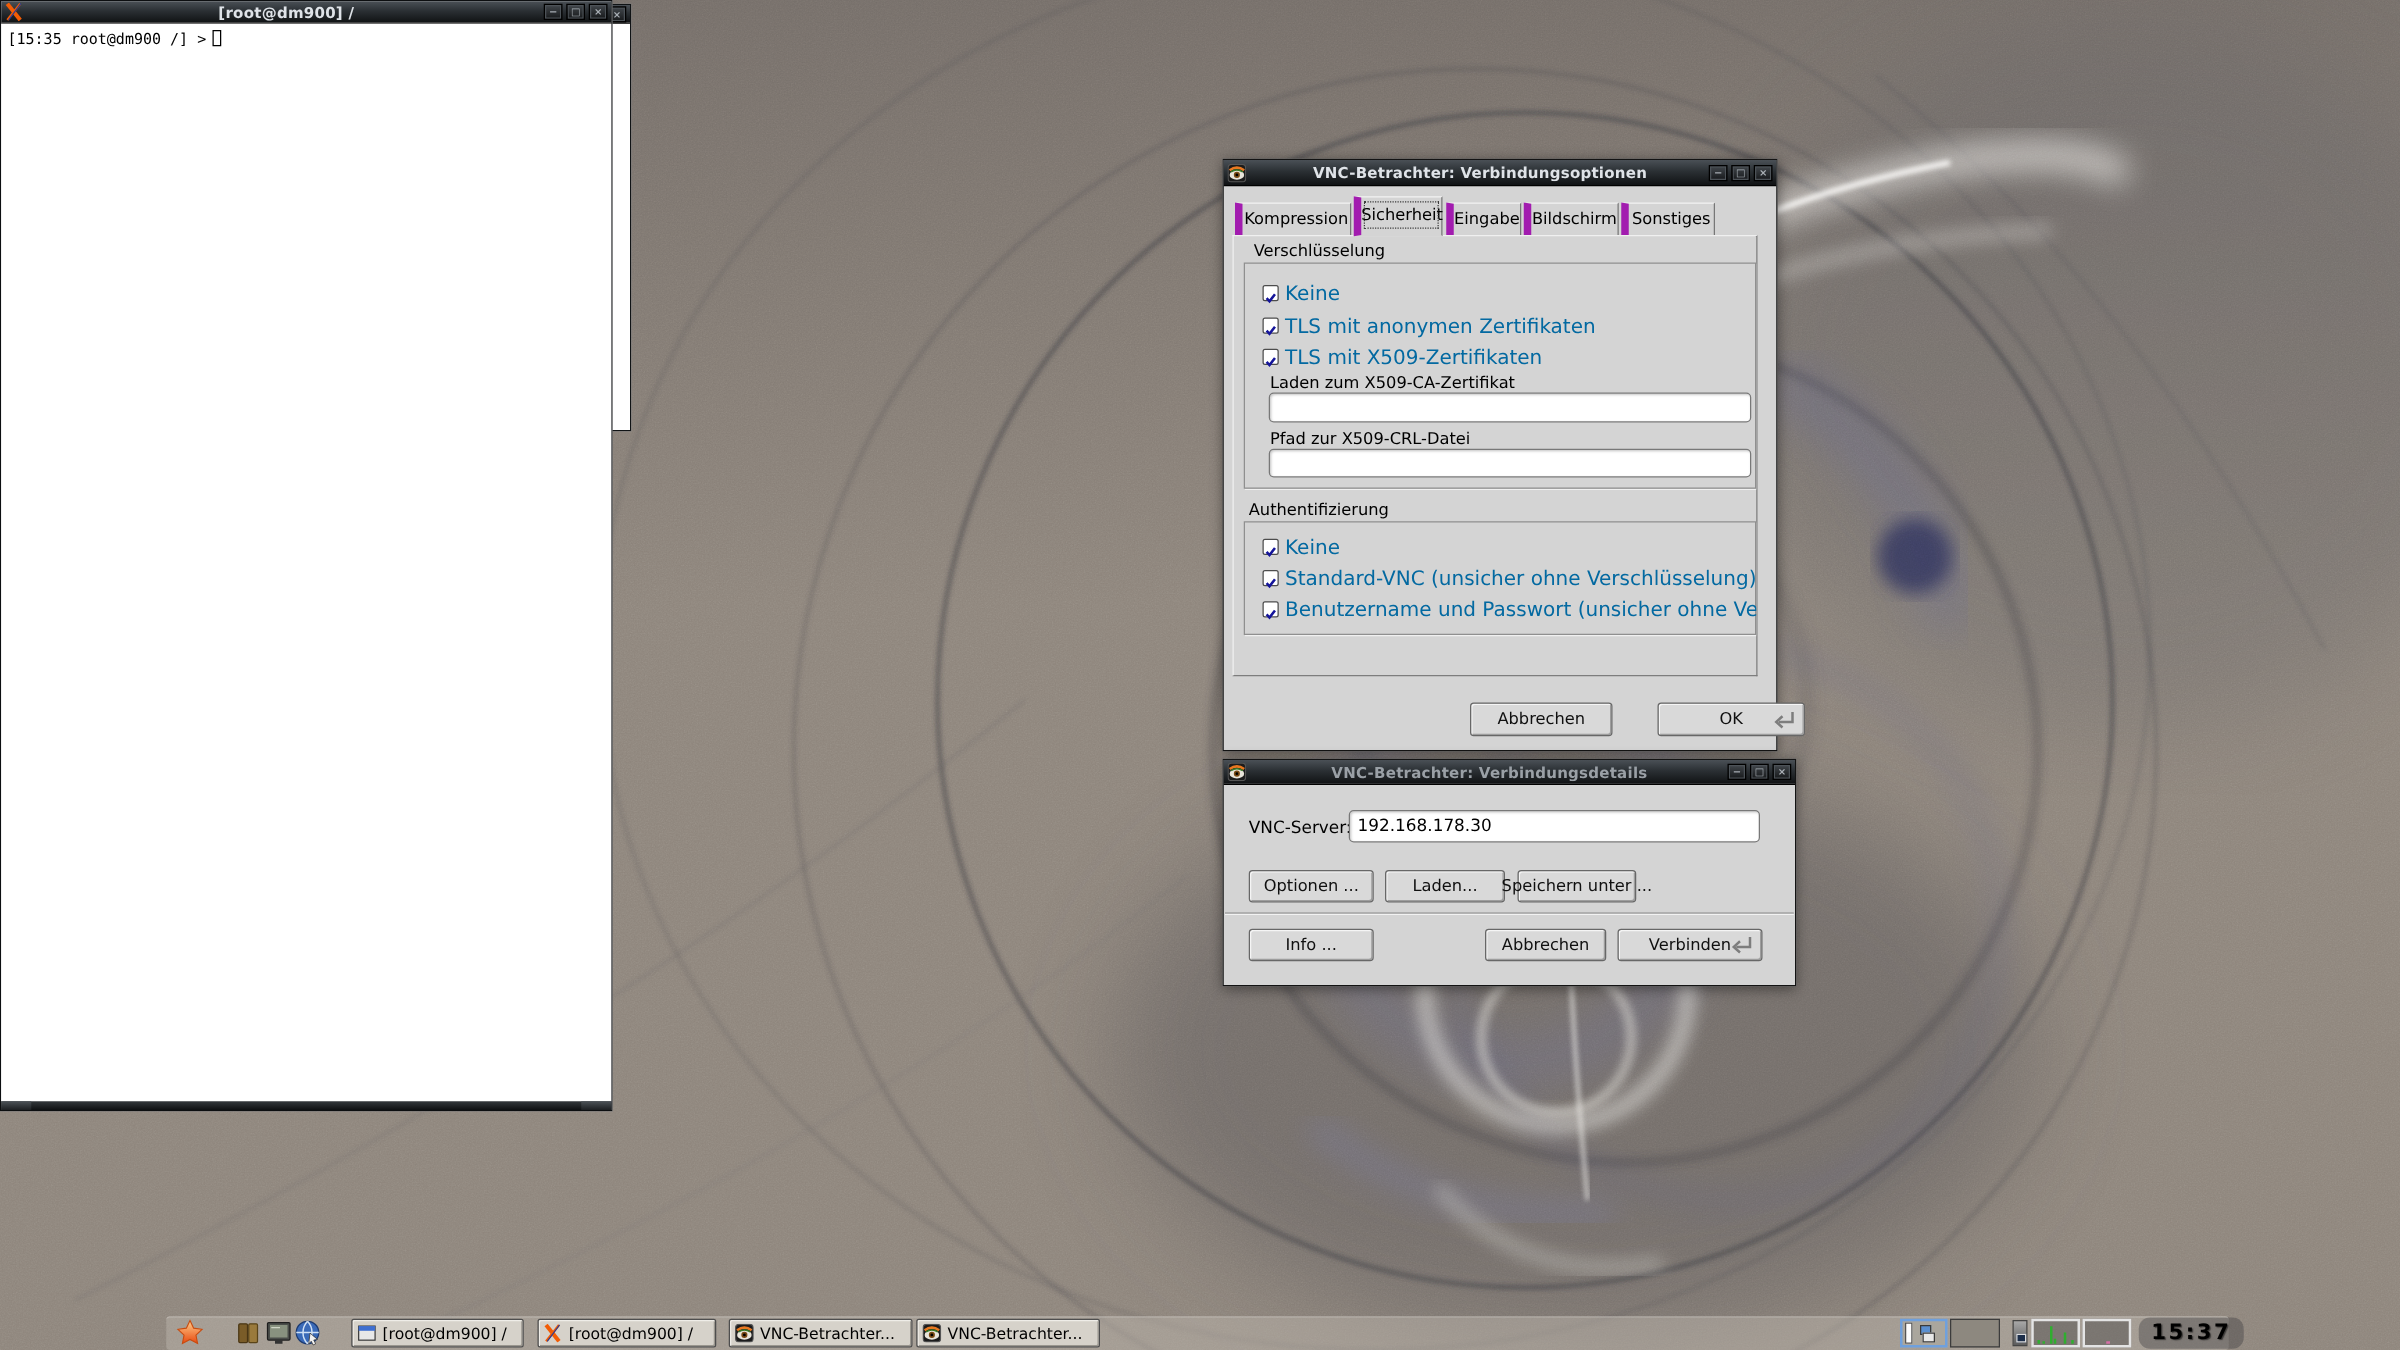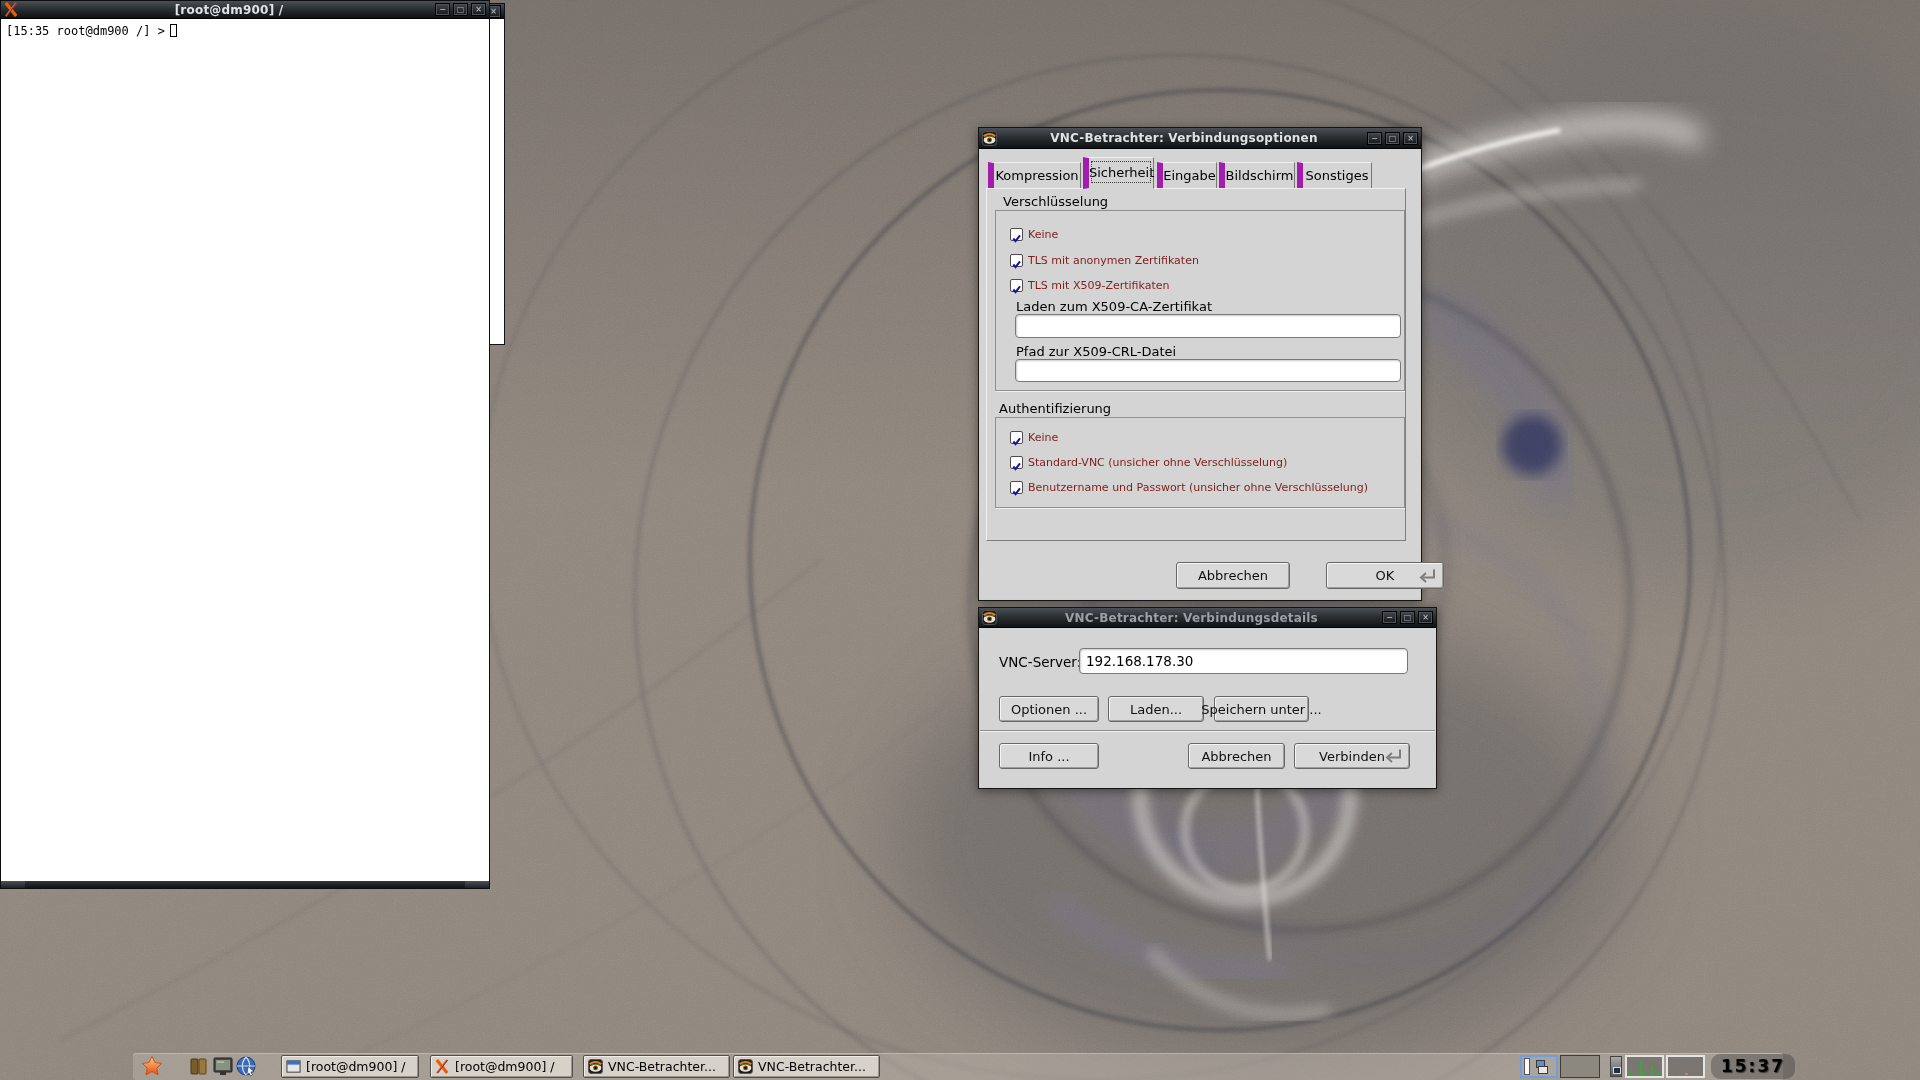--- a/index.html
+++ b/index.html
@@ -24,21 +24,21 @@
   
   .btn { position:absolute; background:#d9d9d9; border:1px solid #676767; border-radius:3px;
     box-shadow:inset 1px 1px 0 #f5f5f5, inset -1px -1px 0 #9d9d9d;
     font-size:13px; color:#101010; display:flex; align-items:center; justify-content:center;
     white-space:nowrap; }
   .input { position:absolute; background:#fff; border:1px solid #787878; border-radius:4px;
     box-shadow:inset 1px 1px 2px rgba(0,0,0,.22); font-size:13.5px; color:#000;
     padding:0 6px; font-family:"DejaVu Sans", sans-serif; outline:none; }
   .checkbox { position:absolute; width:13px; height:13px; background:#fff;
     border:1px solid #4c4c4c; border-radius:2px; }
-  .cb-label { position:absolute; font-size:11px; line-height:14px; color:#7f1d1d; white-space:nowrap; }
+  .cb-label { position:absolute; font-size:16px; line-height:14px; color:#0369a1; white-space:nowrap; }
   .enter-ico { position:absolute; right:5px; top:50%; transform:translateY(-50%); }
 
   
   #term-back { position:absolute; left:11px; top:3px; width:494px; height:342px;
     background:#fff; border:1px solid #101315; z-index:1; }
   #term-back .titlebar { height:15px; }
   #term { position:absolute; left:0; top:0; width:490px; height:889px;
     background:#fff; border:1px solid #0c0e10; z-index:2; }
   #term .titlebar { height:18px; }
   #term-body { position:absolute; left:0; top:18px; right:0; bottom:7px; background:#fff;

